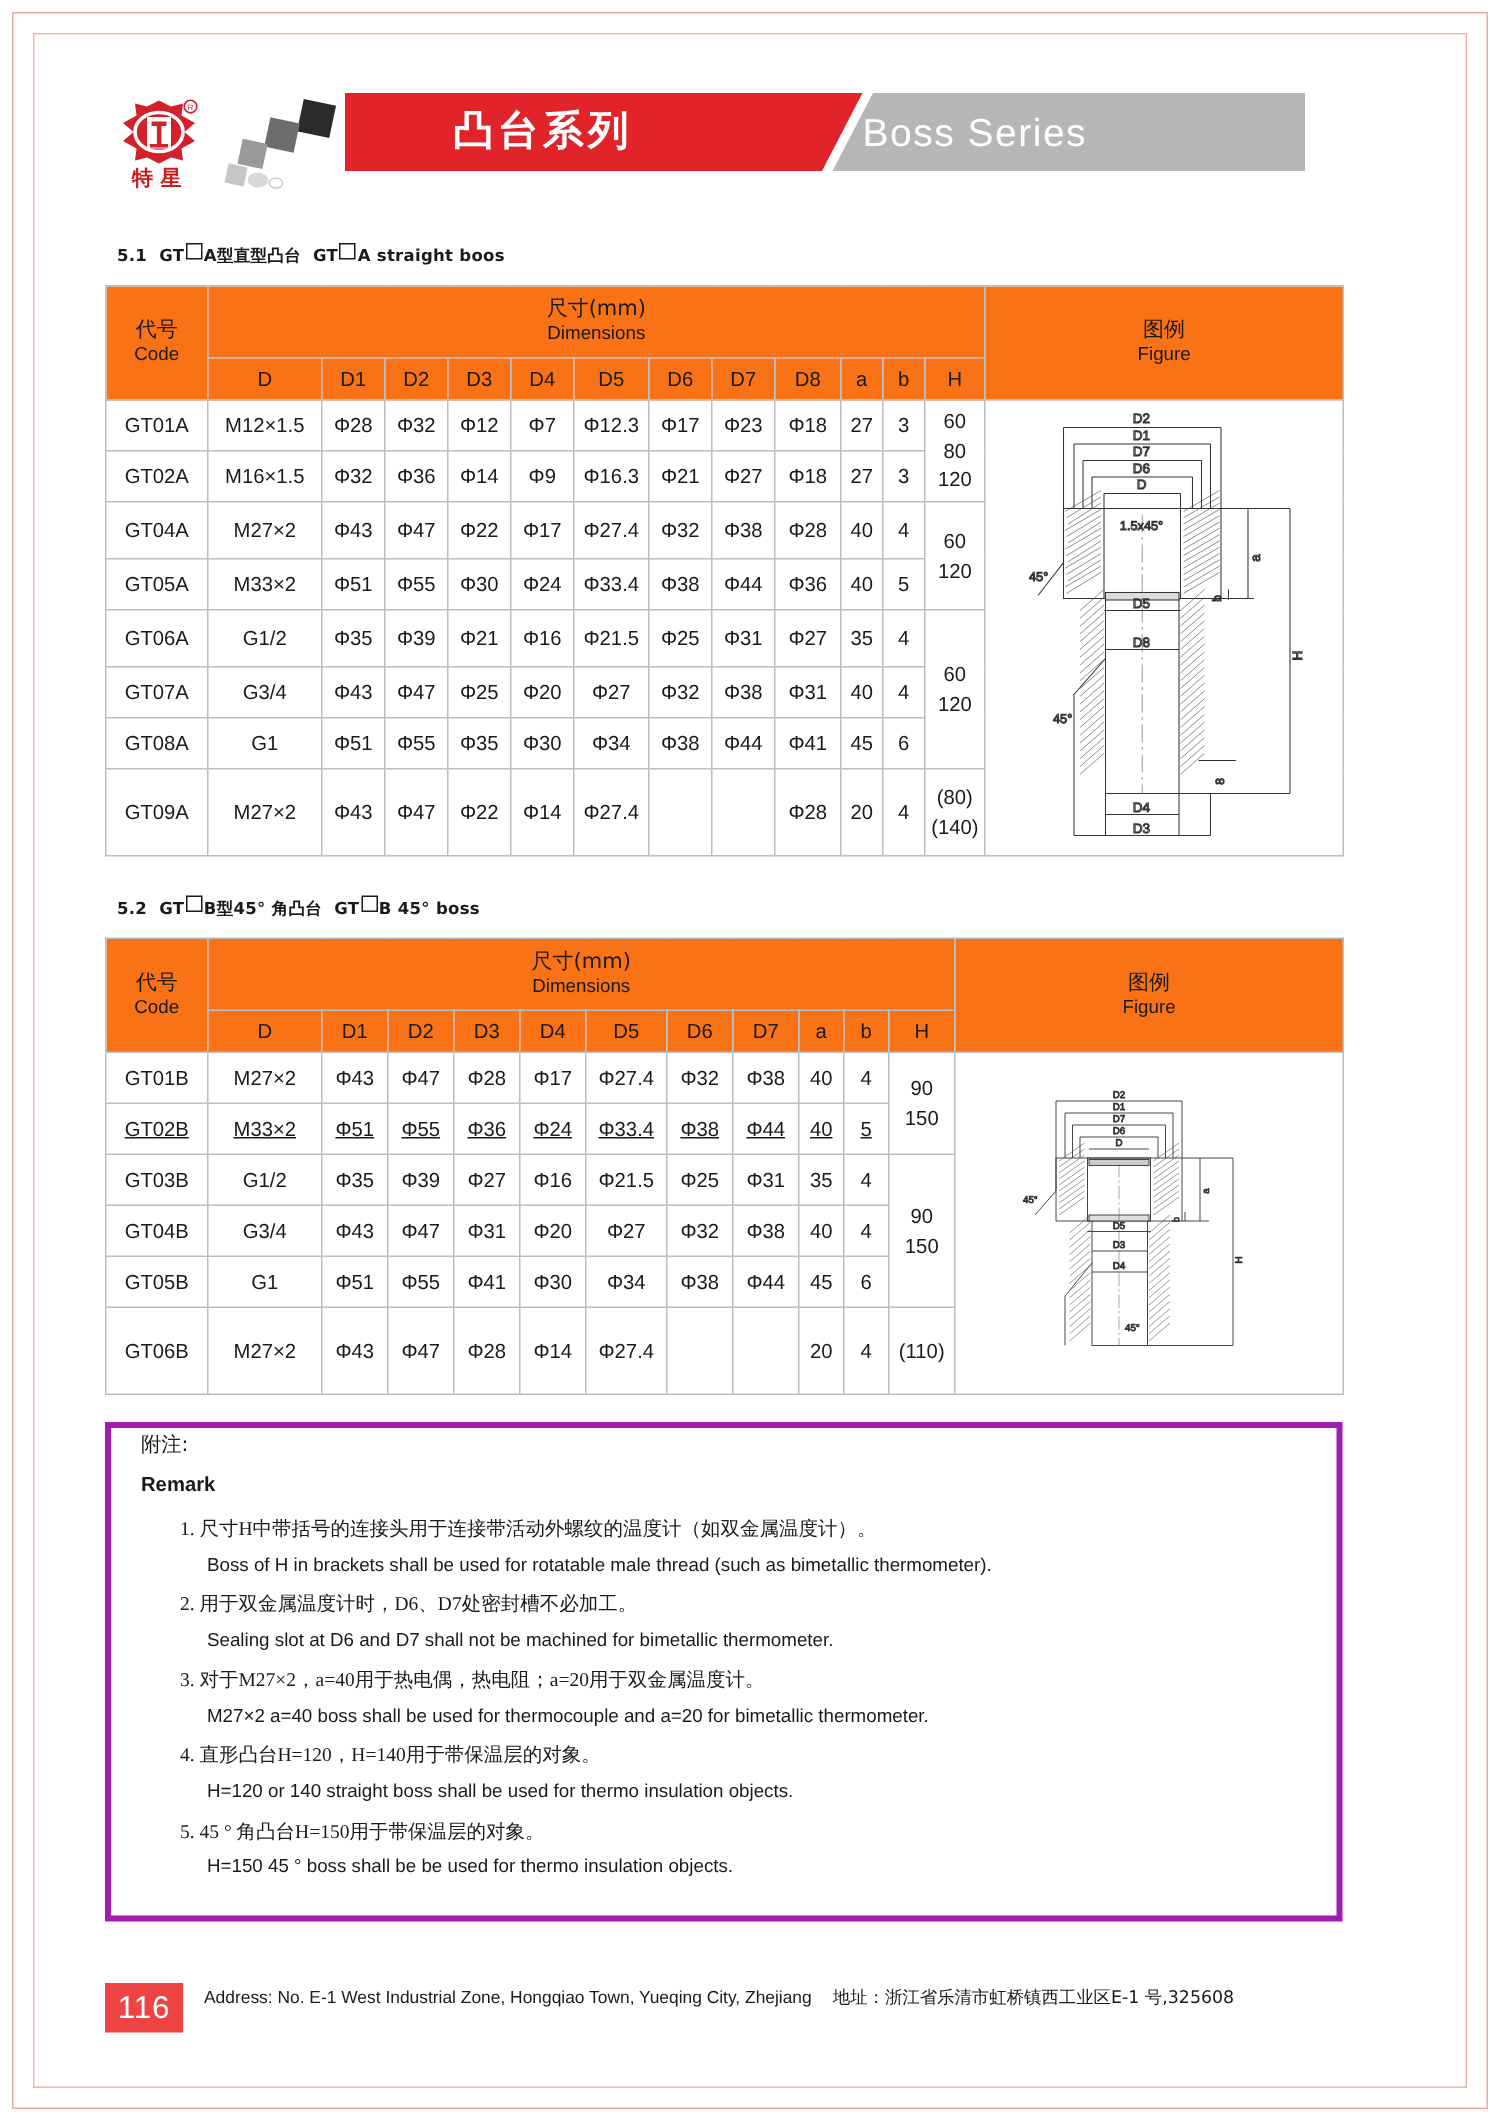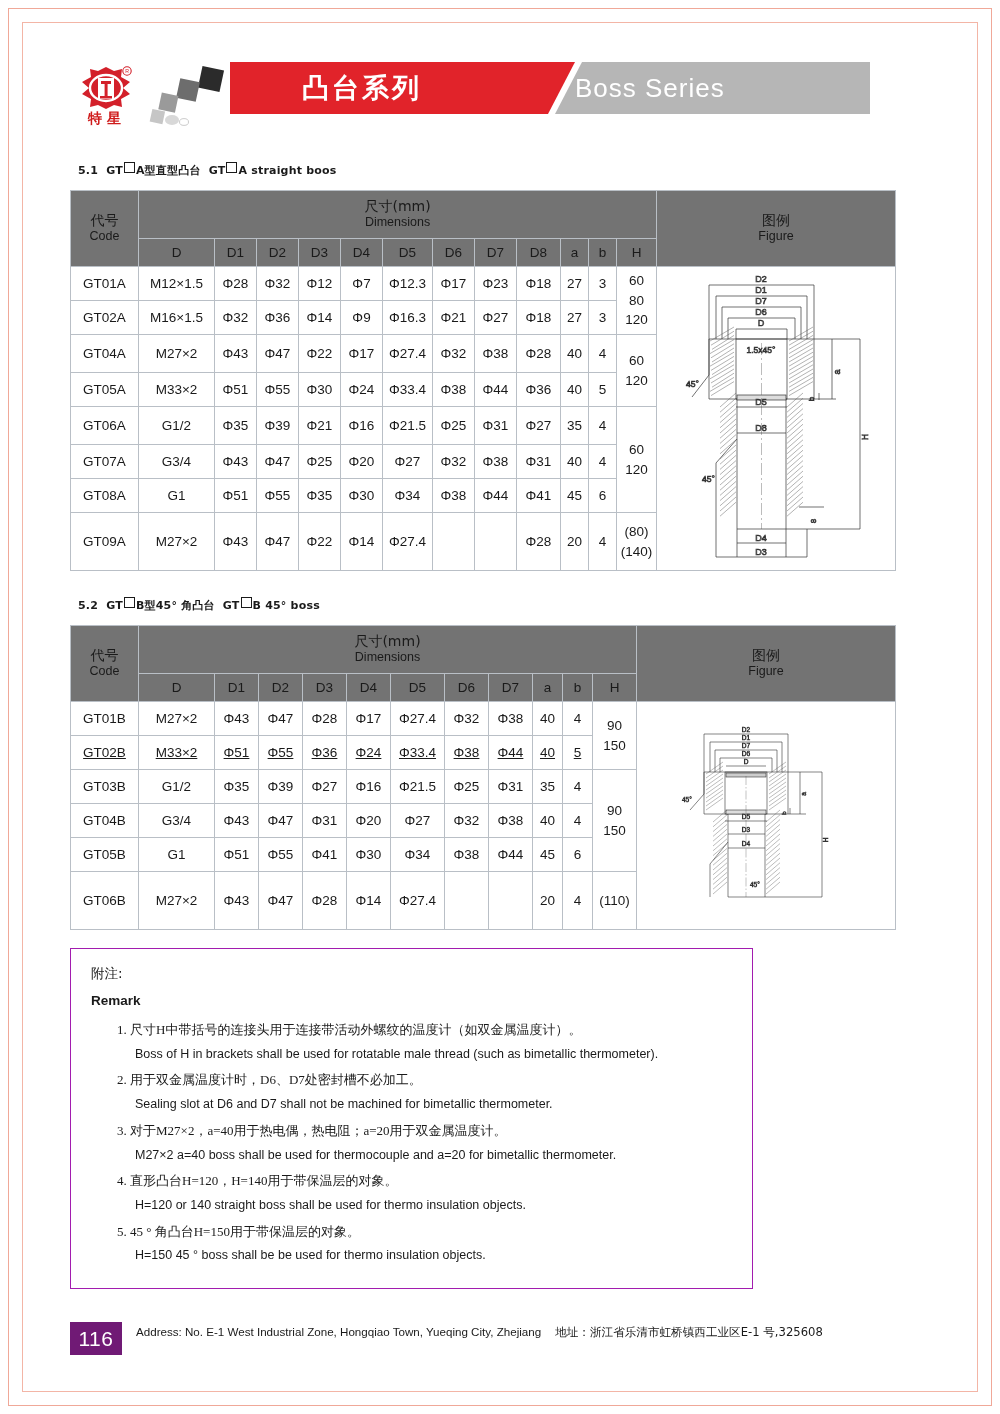--- a/index.html
+++ b/index.html
@@ -62,45 +62,45 @@
   table.spec{
     border-collapse:collapse; width:825px; table-layout:fixed;
     background:#fff;
   }
   table.spec td, table.spec th{
     border:1px solid #b9bfc6;
     text-align:center; vertical-align:middle;
     font-size:13.5px; font-weight:normal;
     padding:0; color:#1a1a1a;
   }
-  table.spec th{ background:#737373; }
+  table.spec th{ background:#f97316; }
   .hd-cn{ font-size:14px; font-family:"DejaVu Sans", sans-serif; line-height:1.25; }
   .hd-en{ font-size:12.5px; line-height:1.25; }
   .fig-cell{ background:#ffffff; vertical-align:middle; }
   .h-cell{ line-height:1.45; font-size:13.5px; }
   .code-cell{ font-size:13.5px; }
 
   
   .remark-box{
-    width:683px; border:1px solid #a21caf; background:#fff;
-    margin-top:18px; padding:16px 20px 18px 20px;
+    width:825px; border:4px solid #a21caf; background:#fff;
+    margin-top:18px; padding:2px 20px 18px 20px;
   }
   .remark-cn-title{ font-size:13.5px; font-family:"DejaVu Sans", sans-serif; margin-bottom:10px; }
   .remark-en-title{ font-size:13.5px; font-weight:bold; margin-bottom:10px; }
   .rk-item{ margin:0 0 2px 26px; }
   .rk-cn{ font-size:13px; font-family:Liberation Serif, serif; line-height:1.9; }
   .rk-en{ font-size:12.5px; line-height:1.9; margin-left:18px; }
 
   
   .footer{
     position:absolute; left:70px; top:1322px; width:860px;
     display:flex; align-items:flex-start;
   }
   .pagenum{
-    width:52px; height:33px; background:#701a75; color:#fff;
+    width:52px; height:33px; background:#ef4444; color:#fff;
     font-size:21px; text-align:center; line-height:33px;
     flex:0 0 auto; margin-right:14px; letter-spacing:0.5px;
   }
   .foot-lines{ flex:1 1 auto; padding-top:1px; }
   .foot-row{ font-size:11.6px; line-height:1.55; white-space:nowrap; }
   .foot-row .gap{ display:inline-block; width:26px; }
   .foot-row .gap-s{ display:inline-block; width:14px; }
   .cnfont{ font-family:"DejaVu Sans", sans-serif; }
 
   

